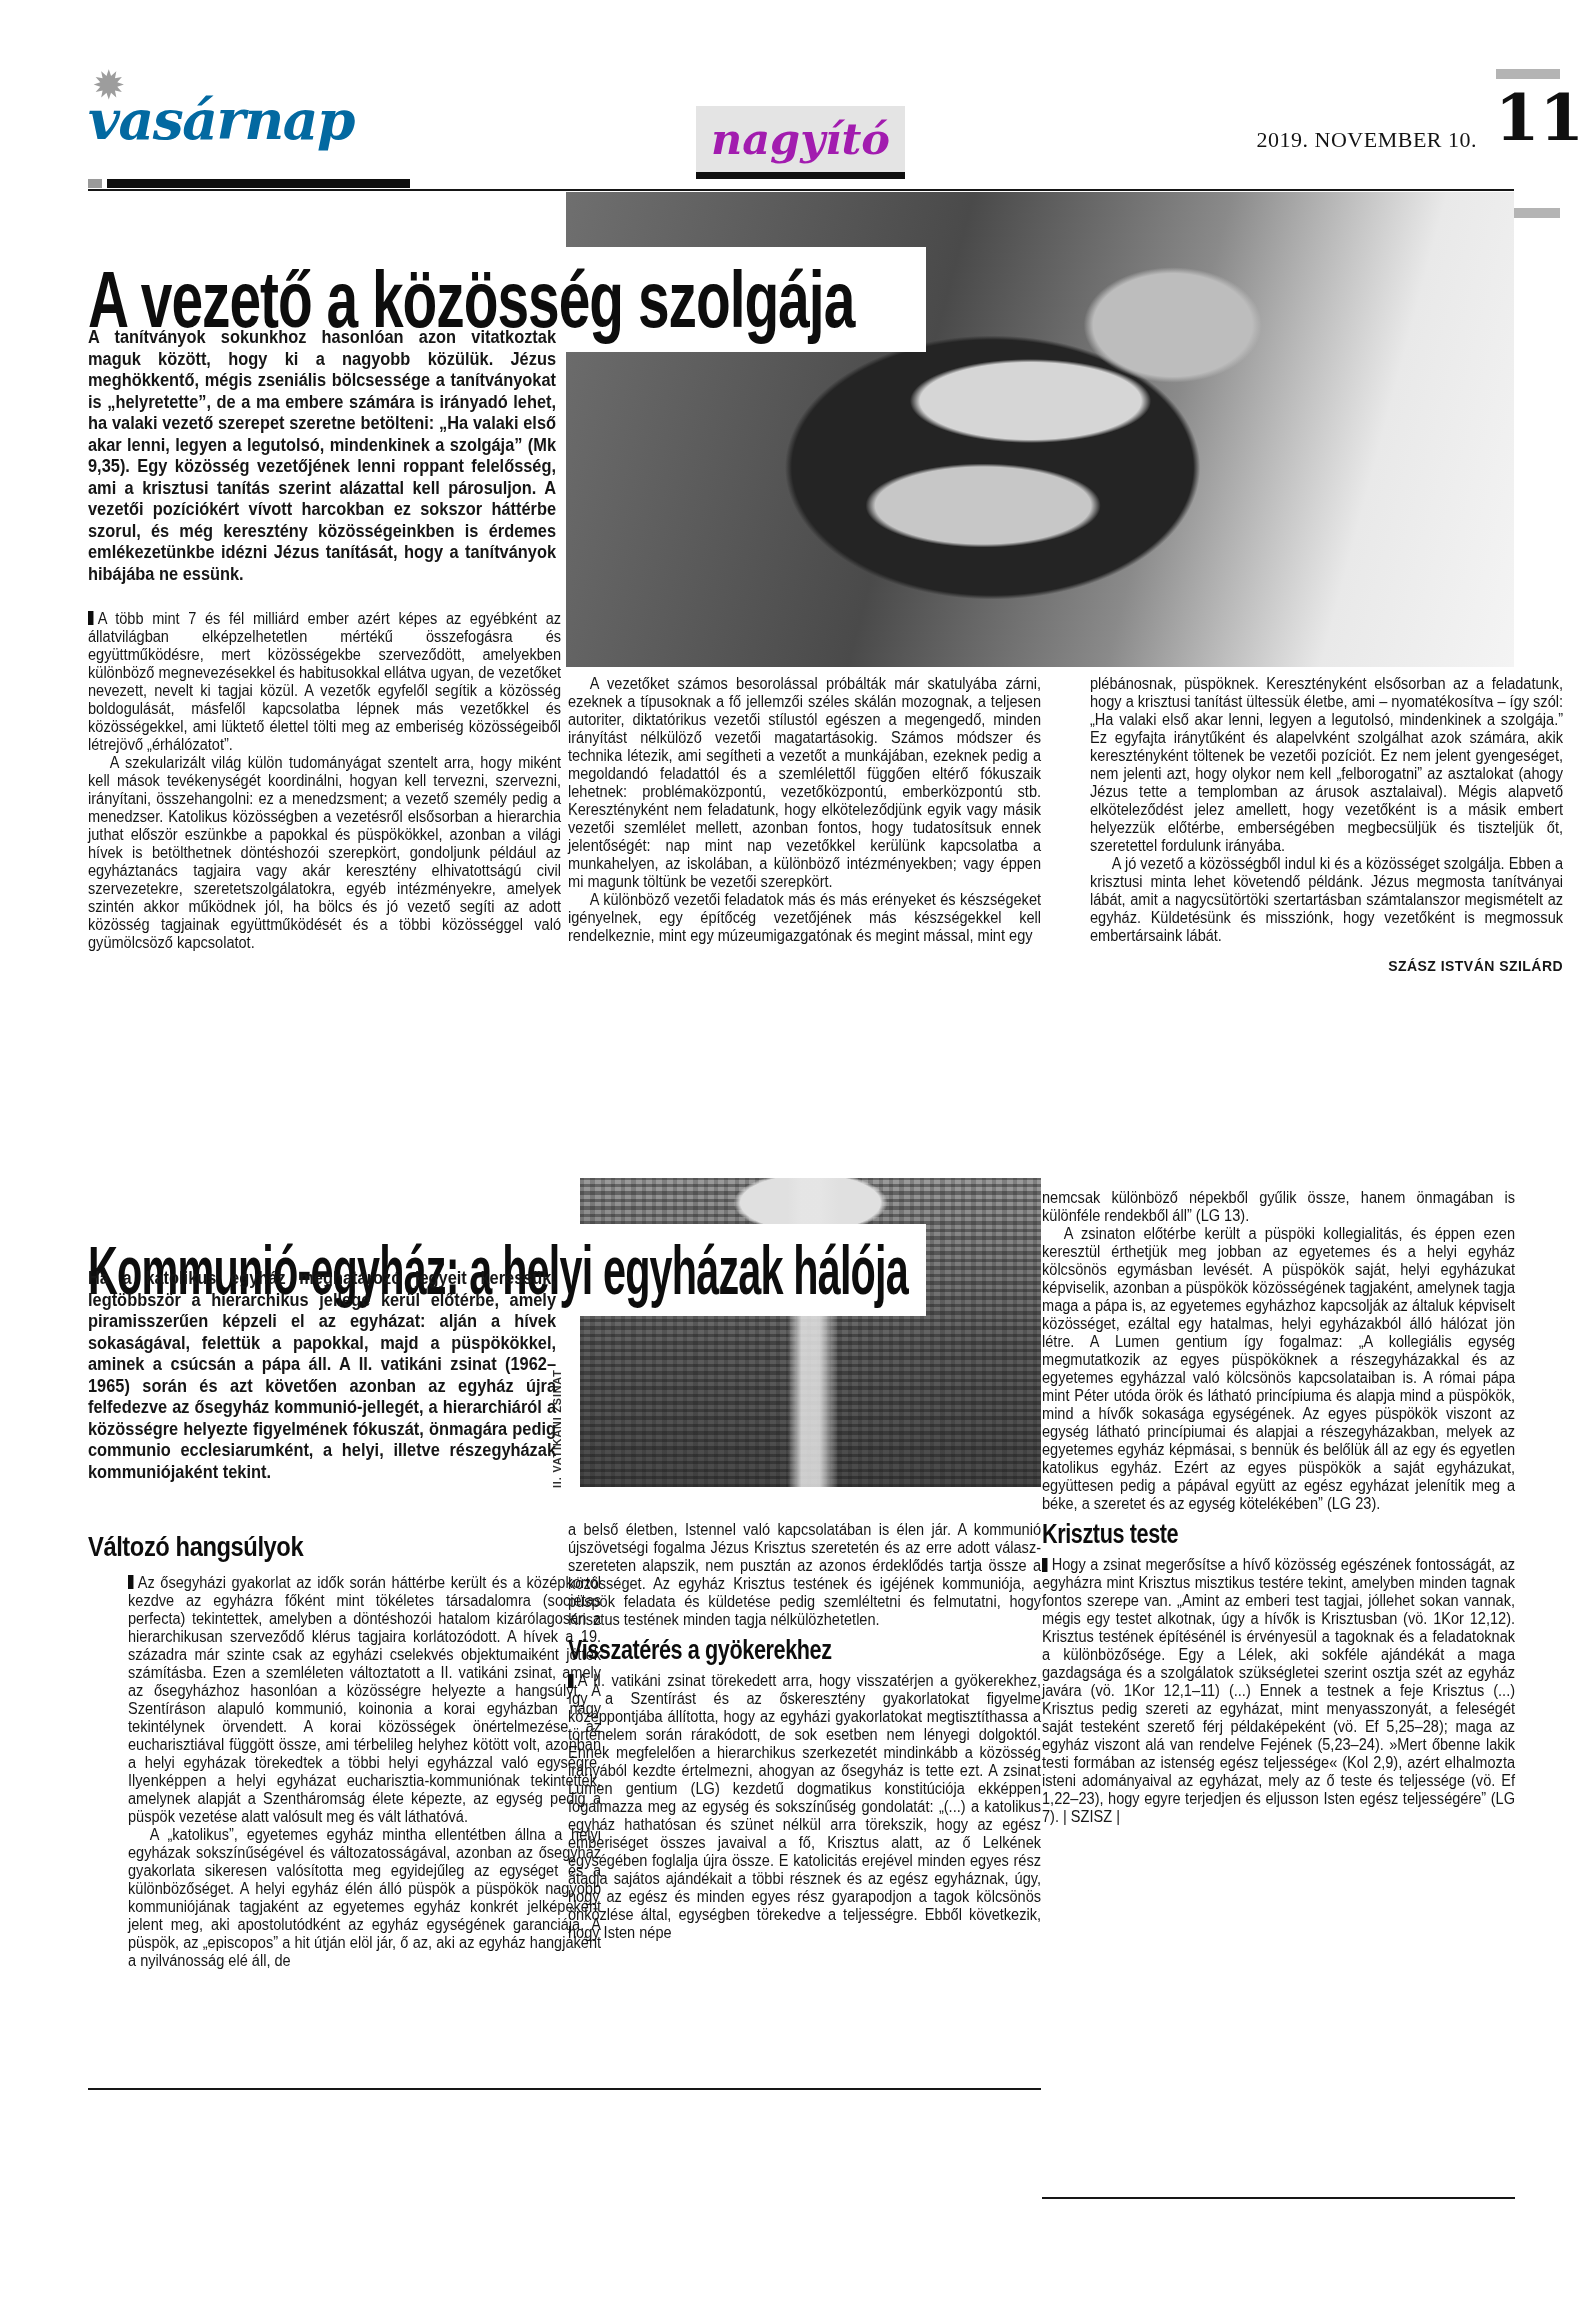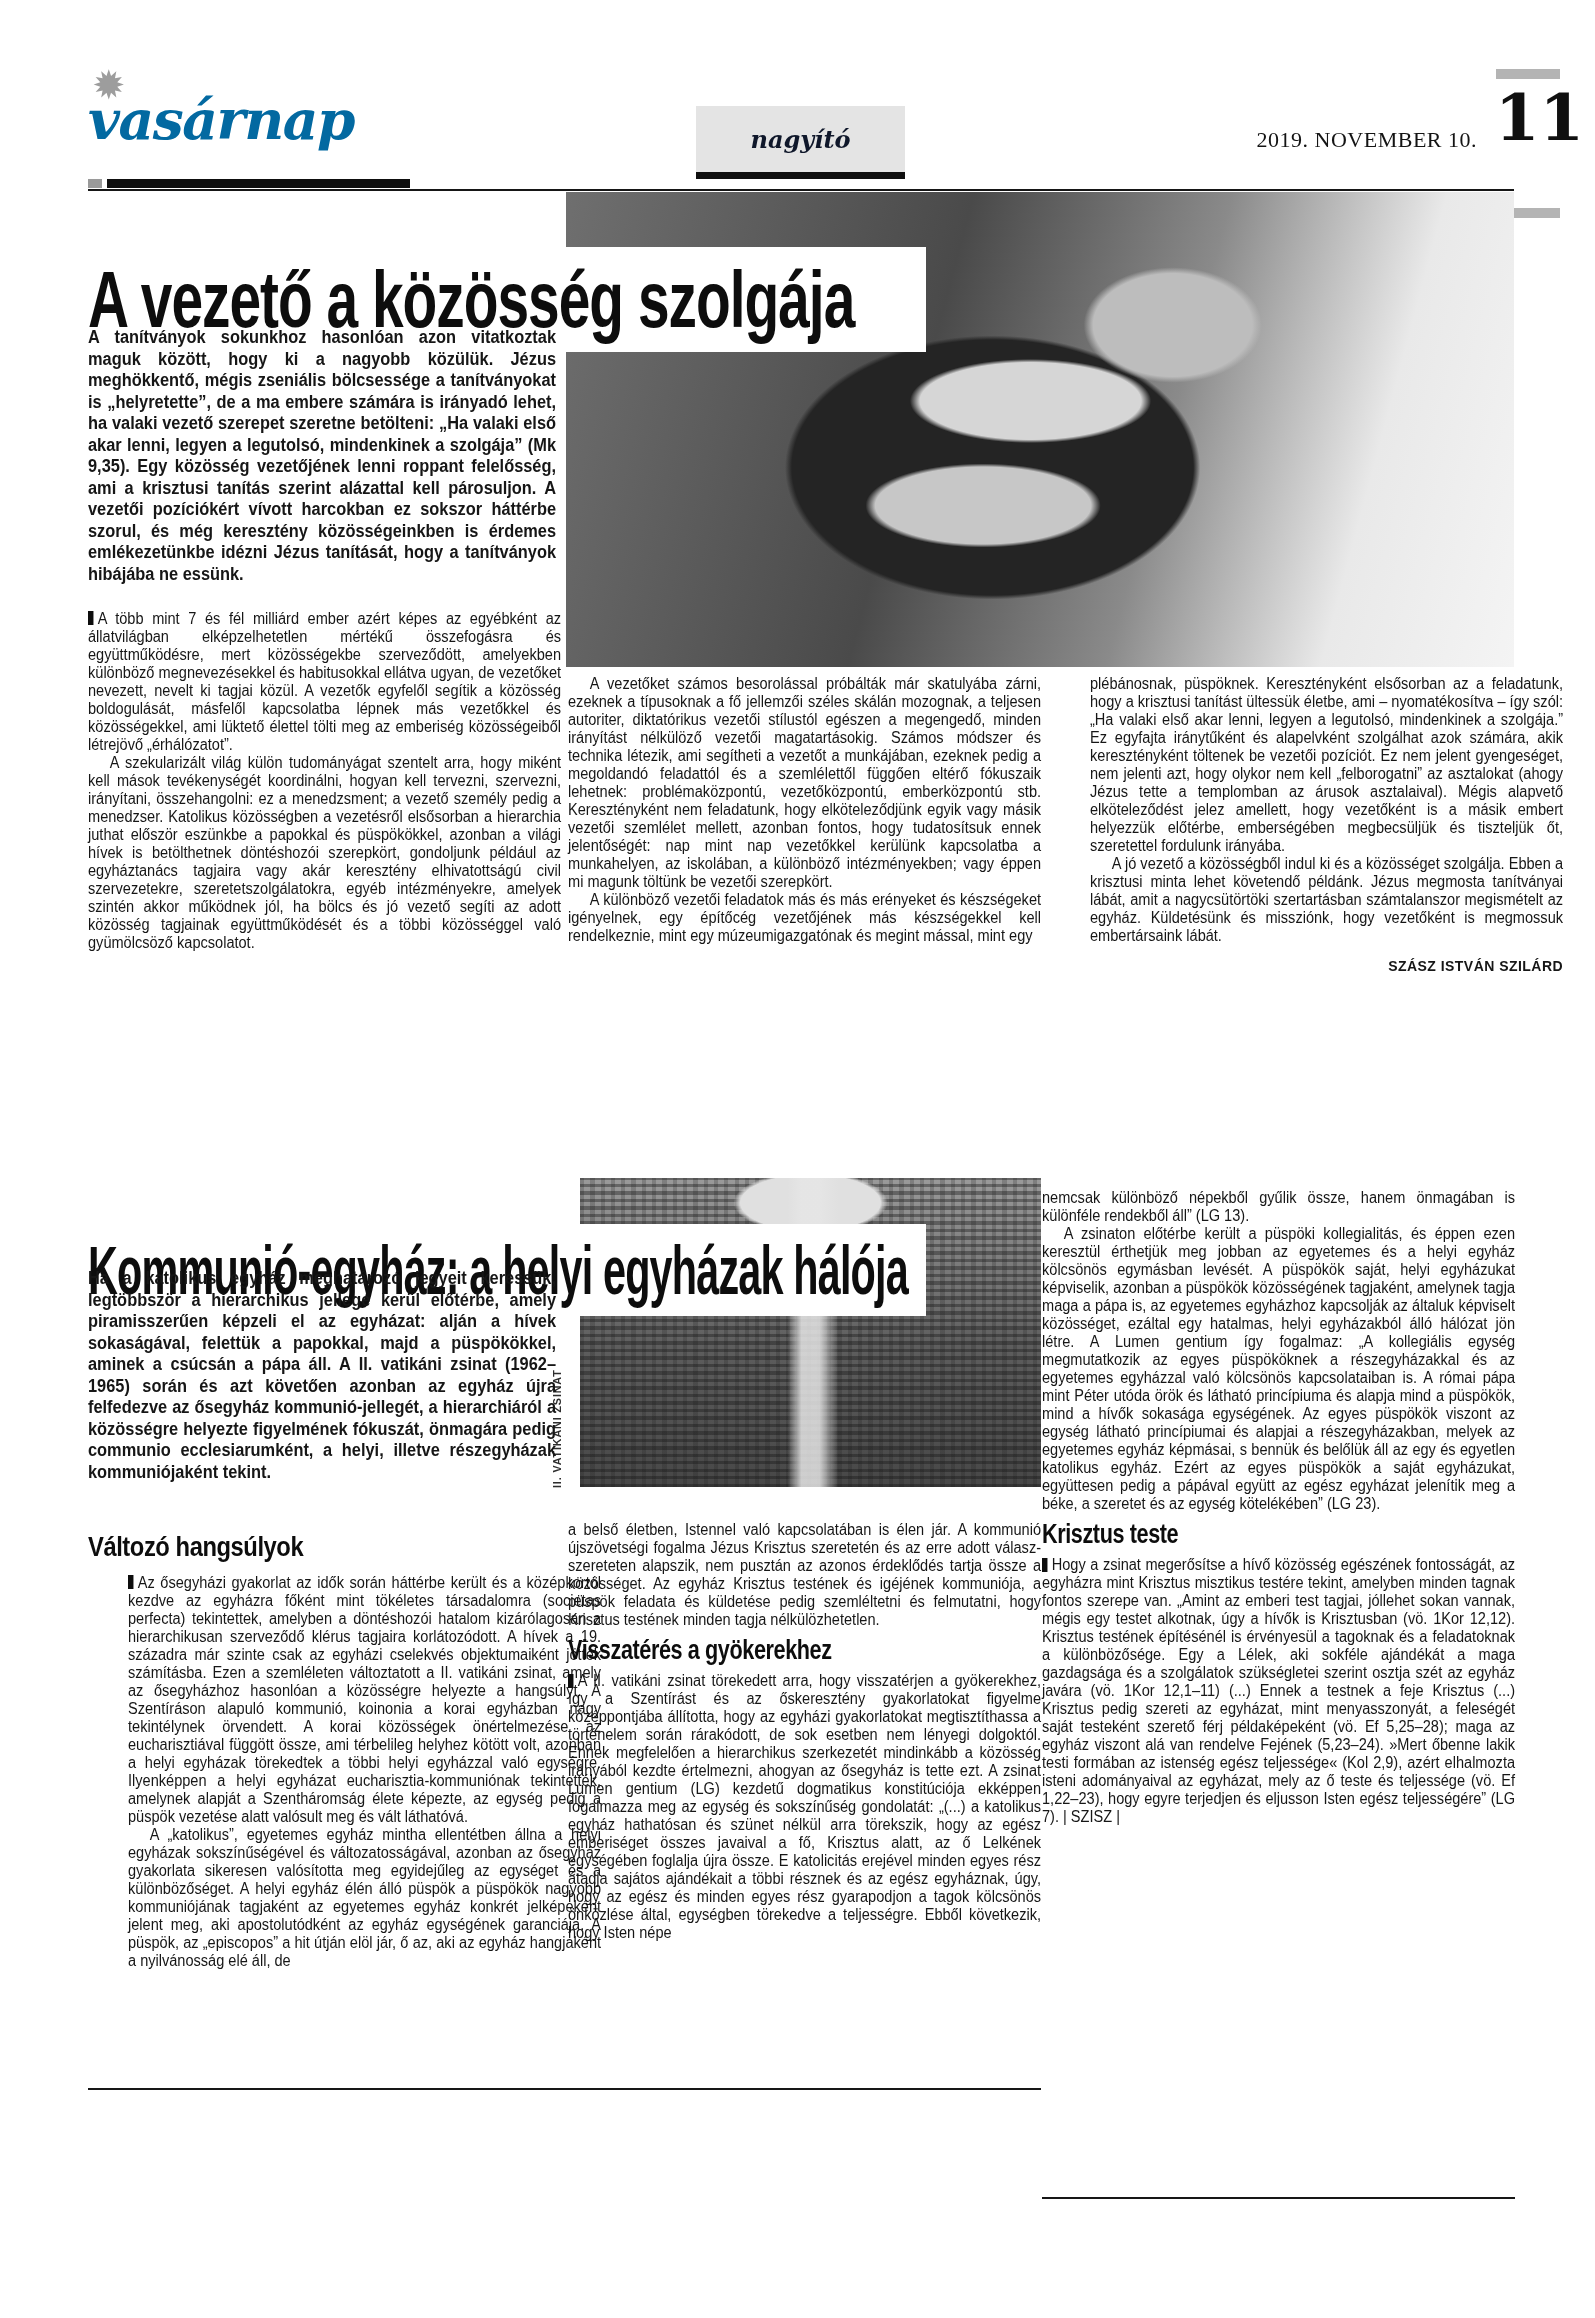--- a/index.html
+++ b/index.html
@@ -11,21 +11,21 @@
   .abs{position:absolute;}
 
   
   .logo{left:88px;top:87px;font-family:"DejaVu Serif",serif;font-style:italic;font-weight:bold;
         font-size:55px;letter-spacing:-1.4px;color:#0369a1;}
   .logo-burst{left:92px;top:62px;font-size:40px;color:#9d9d9d;font-family:"DejaVu Sans",sans-serif;}
   .logo-bar{left:107px;top:179px;width:303px;height:9.3px;background:#0e0e0e;}
   .logo-bar-gray{left:88px;top:179px;width:14px;height:9.3px;background:#9a9a9a;}
   .section-box{left:696px;top:106px;width:209px;height:66px;background:#e4e4e4;
         border-bottom:7.5px solid #0f0f0f;display:flex;align-items:center;justify-content:center;}
-  .section-box span{font-family:"DejaVu Serif",serif;font-style:italic;font-weight:bold;font-size:24px;color:#0f172a;}
+  .section-box span{font-family:"DejaVu Serif",serif;font-style:italic;font-weight:bold;font-size:43px;color:#a21caf;}
   .issue-date{left:1234px;top:127px;width:243px;text-align:right;font-family:"Liberation Serif",serif;
         font-size:22px;letter-spacing:0.5px;color:#141414;}
   .page-num{left:1495px;top:80px;width:65px;text-align:center;font-family:"DejaVu Serif",serif;
         font-weight:bold;font-size:64px;color:#101010;}
   .pagebar{width:64px;height:10.3px;background:#b4b4b4;}
   .pagebar.top{left:1496px;top:69px;}
   .pagebar.bot{left:1496px;top:208px;}
   .head-rule{left:88px;top:189px;width:1426px;height:1.9px;background:#161616;}
 
   

